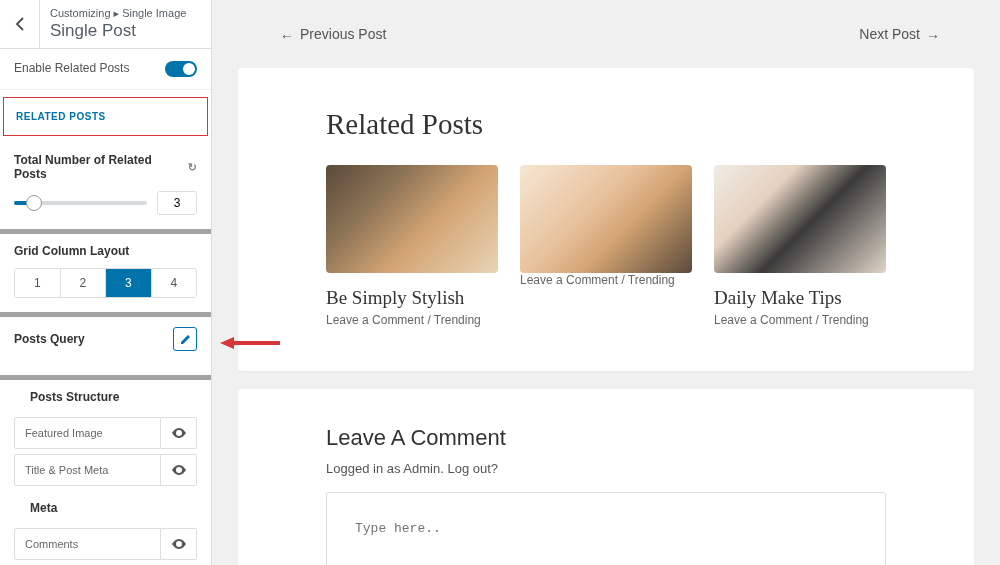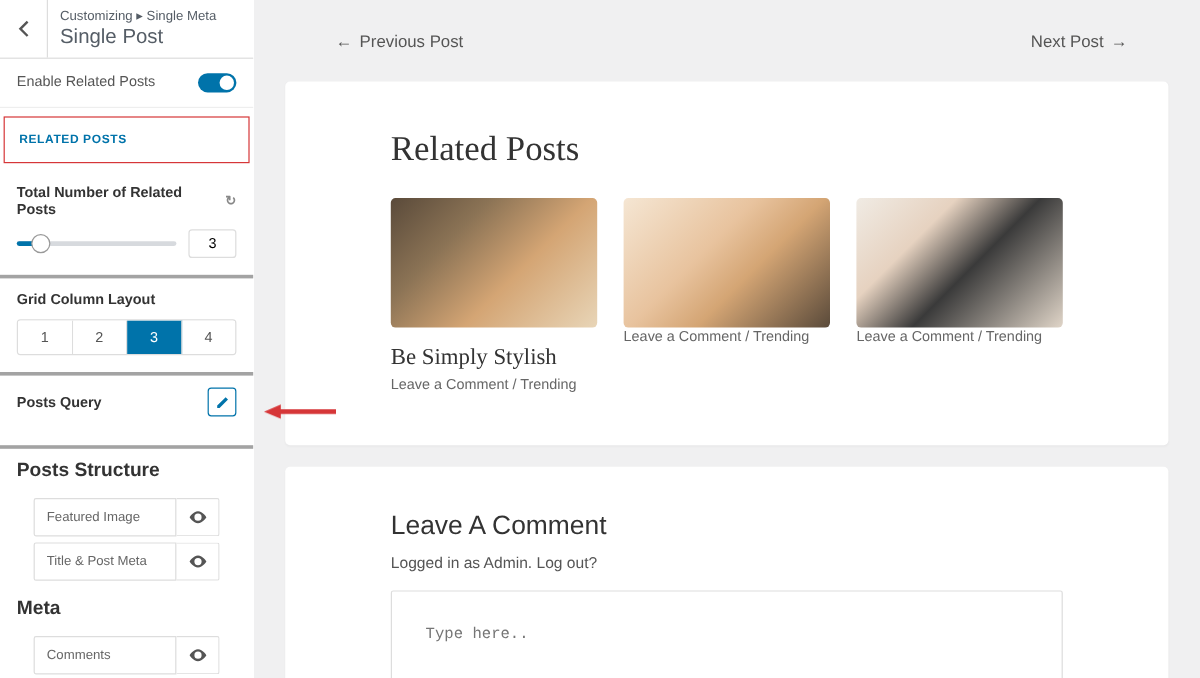--- a/index.html
+++ b/index.html
@@ -12,39 +12,39 @@
     .breadcrumb { font-size: 11px; color: #555d66; }
     .panel-title { font-size: 17px; color: #555d66; font-weight: 400; margin-top: 1px; }
     
     .sb-row { display: flex; justify-content: space-between; padding: 12px 14px; border-bottom: 1px solid #eee; font-size: 12px; color: #555; }
     .toggle { width: 32px; height: 16px; background: #0073aa; border-radius: 10px; position: relative; }
     .toggle::after { content: ''; position: absolute; width: 12px; height: 12px; border-radius: 50%; background: #fff; top: 2px; right: 2px; }
     
     .section-highlight { border: 1.5px solid #d63638; margin: 7px 3px 7px 3px; }
     .sec-title-hl { font-size: 10px; font-weight: 700; color: #0073aa; letter-spacing: 0.5px; padding: 13px 12px; }
     
-    .control-group { padding: 10px 14px 14px; border-bottom: 3px solid #a3a3a3; }
+    .control-group { padding: 10px 14px 14px; border-bottom: 5px solid #a3a3a3; }
     .control-label { font-size: 12px; font-weight: 600; color: #333; margin-bottom: 10px; display: flex; justify-content: space-between; align-items: center; }
     .refresh-icon { font-size: 11px; color: #888; }
     
     .slider-row { display: flex; align-items: center; gap: 10px; }
     .slider { flex: 1; height: 4px; background: #d7dade; border-radius: 2px; position: relative; }
     .slider-fill { height: 100%; background: #0073aa; border-radius: 2px; width: 15%; }
     .slider-thumb { position: absolute; width: 16px; height: 16px; background: #fff; border: 1px solid #999; border-radius: 50%; top: -6px; left: 15%; transform: translateX(-50%); }
     .num-input { width: 40px; height: 24px; border: 1px solid #ddd; font-size: 12px; text-align: center; border-radius: 3px; }
     
     .btn-group { display: flex; border: 1px solid #ddd; border-radius: 3px; overflow: hidden; }
     .btn-group button { flex: 1; padding: 7px 0; background: #fff; border: none; border-right: 1px solid #ddd; font-size: 12px; color: #555; cursor: pointer; }
     .btn-group button:last-child { border-right: none; }
     .btn-group button.active { background: #0073aa; color: #fff; }
     
     .pencil-btn { width: 24px; height: 24px; border: 1px solid #0073aa; border-radius: 3px; display: flex; align-items: center; justify-content: center; color: #0073aa; font-size: 11px; }
     
-    .sub-label { font-size: 16px; font-weight: 600; color: #333; padding: 10px 14px 8px; }
-    .structure-item { display: flex; margin: 5px 28px; }
+    .sub-label { font-size: 12px; font-weight: 600; color: #333; padding: 10px 30px 8px; }
+    .structure-item { display: flex; margin: 5px 14px; }
     .str-box { flex: 1; border: 1px solid #ddd; padding: 9px 10px; font-size: 11px; color: #666; border-radius: 2px 0 0 2px; }
     .str-eye { width: 36px; border: 1px solid #ddd; border-left: none; display: flex; align-items: center; justify-content: center; border-radius: 0 2px 2px 0; }
     
     .sidebar::-webkit-scrollbar { width: 6px; }
     .sidebar::-webkit-scrollbar-thumb { background: #c0c0c0; border-radius: 3px; }
     
     .preview { flex: 1; background: #f0f0f1; overflow-y: auto; padding: 0; }
     
     .nav-row { display: flex; justify-content: space-between; padding: 26px 60px 26px 68px; font-size: 14px; color: #555; }
     .nav-link { display: flex; align-items: center; gap: 6px; }
@@ -74,21 +74,21 @@
 <body>
 
 <div class="sidebar">
   <div class="sb-header">
     <div class="back-btn">
       <svg width="10" height="16" viewBox="0 0 10 16">
           <path d="M8 2 L2 8 L8 14" stroke="#555" stroke-width="2" fill="none"></path>
         </svg>
     </div>
     <div class="sb-header-text">
-      <div class="breadcrumb">Customizing ▸ Single Meta</div>
+      <div class="breadcrumb">Customizing ▸ Single Image</div>
       <div class="panel-title">Single Post</div>
     </div>
   </div>
 
   <div class="sb-row">
     <span>Enable Related Posts</span>
     <div class="toggle"></div>
   </div>
 
   <div class="section-highlight">
@@ -195,20 +195,21 @@
         <div class="post-thumb t1"></div>
         <div class="post-title">Be Simply Stylish</div>
         <div class="post-meta">Leave a Comment / Trending</div>
       </div>
       <div class="post">
         <div class="post-thumb t2"></div>
         <div class="post-meta">Leave a Comment / Trending</div>
       </div>
       <div class="post">
         <div class="post-thumb t3"></div>
+        <div class="post-title">Daily Make Tips</div>
         <div class="post-meta">Leave a Comment / Trending</div>
       </div>
     </div>
   </div>
 
   <div class="comment-card">
     <div class="comment-title">Leave A Comment</div>
     <div class="comment-sub">Logged in as Admin. Log out?</div>
     <textarea class="comment-textarea" rows="2" placeholder="Type here.." style=""></textarea>
   </div>

